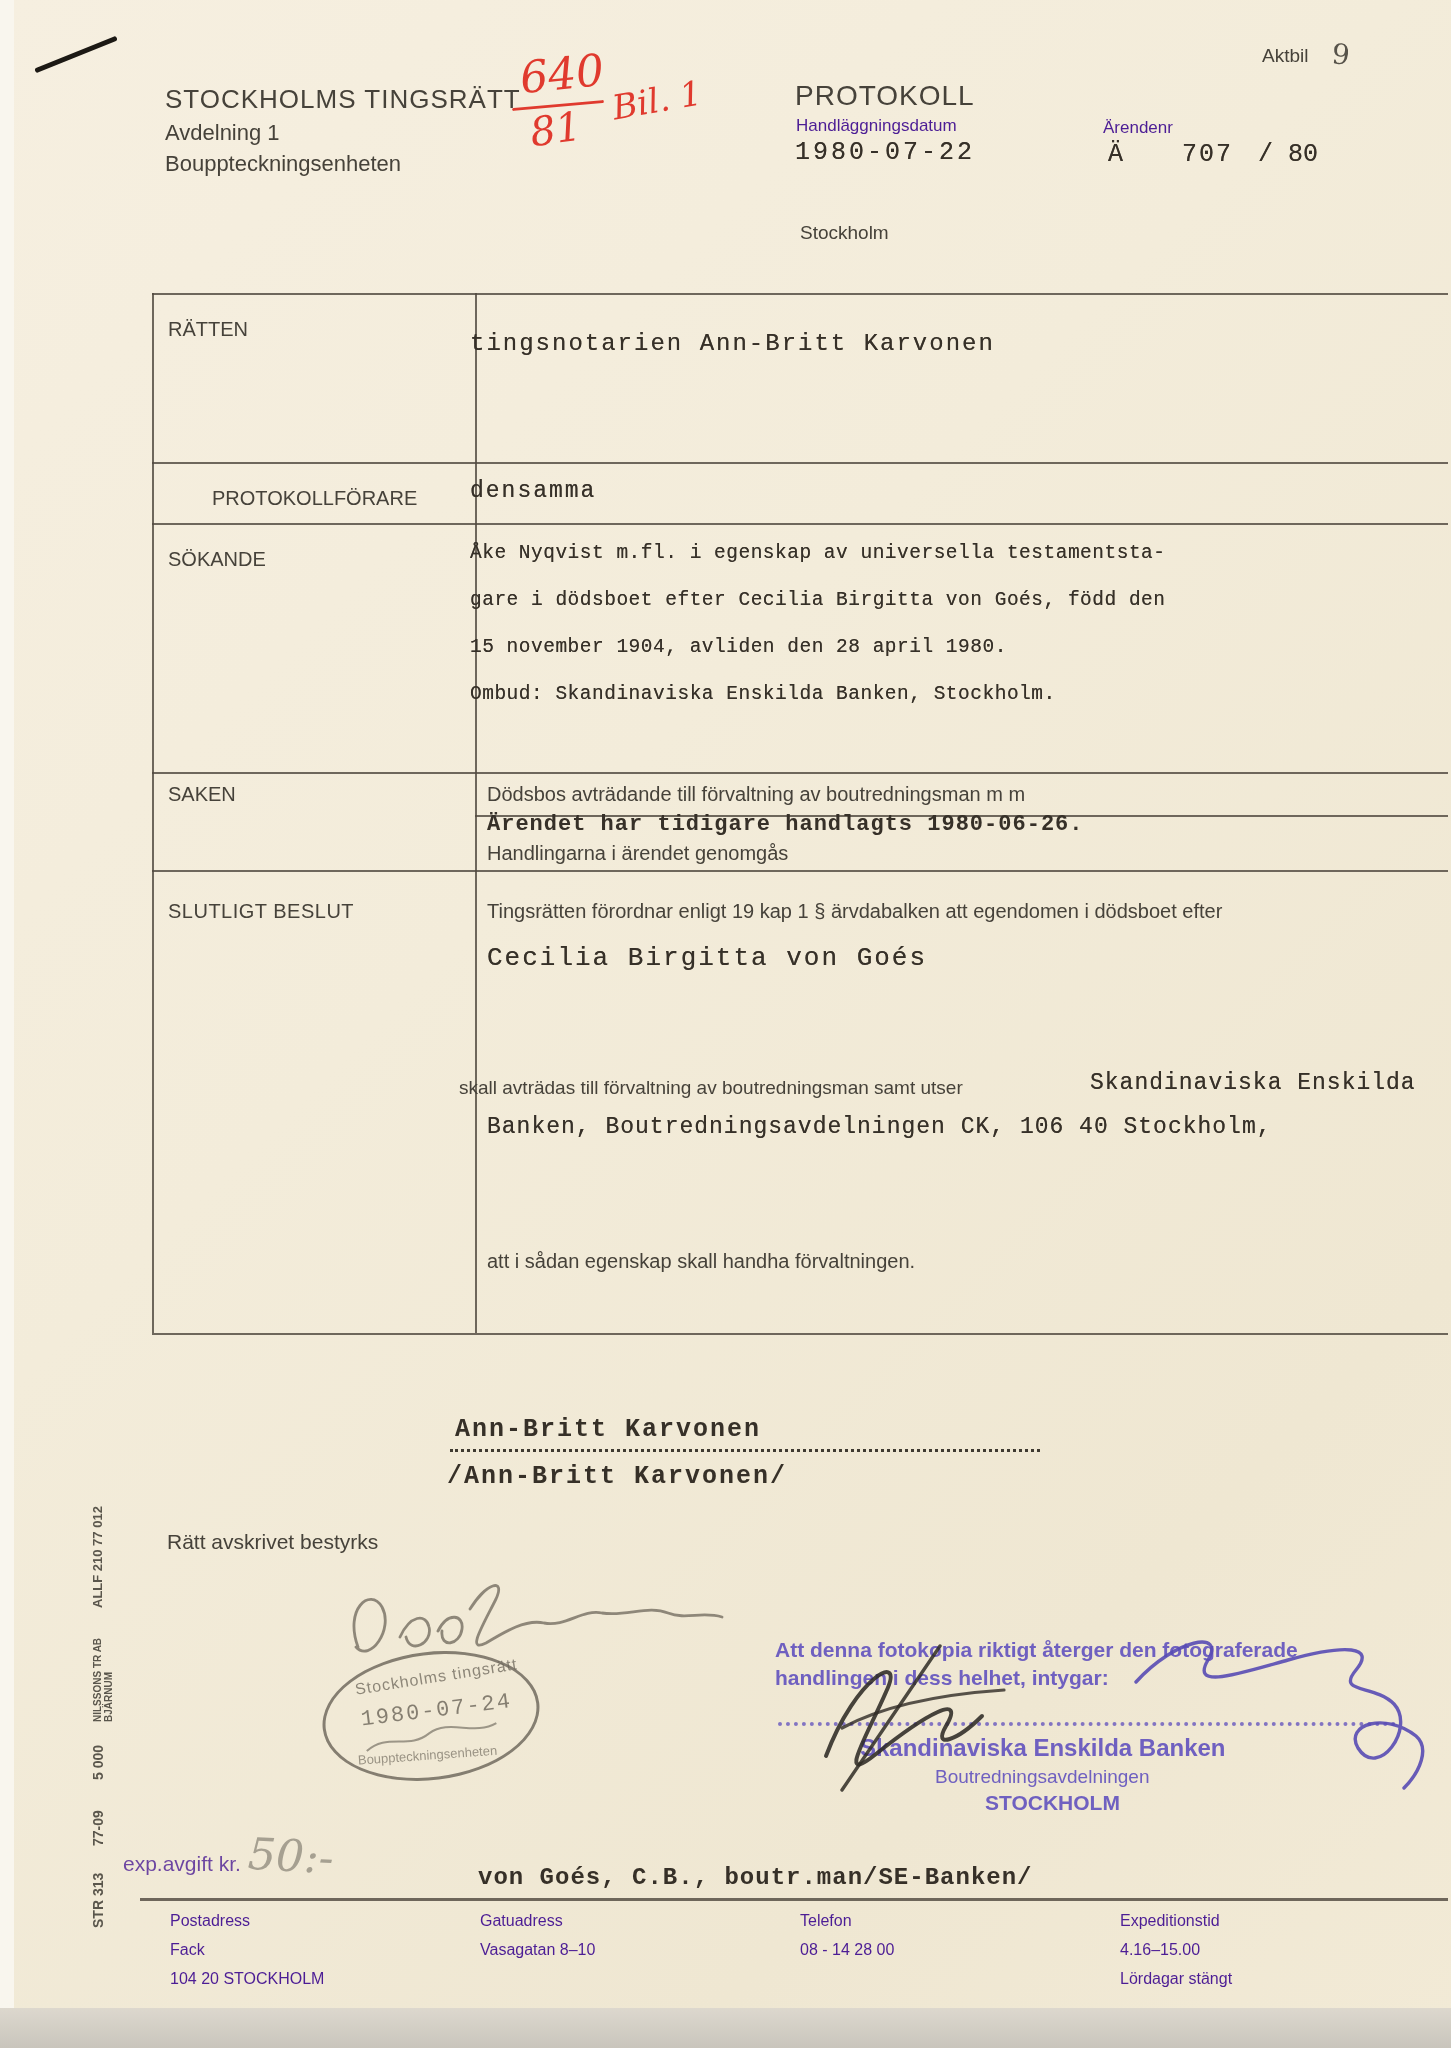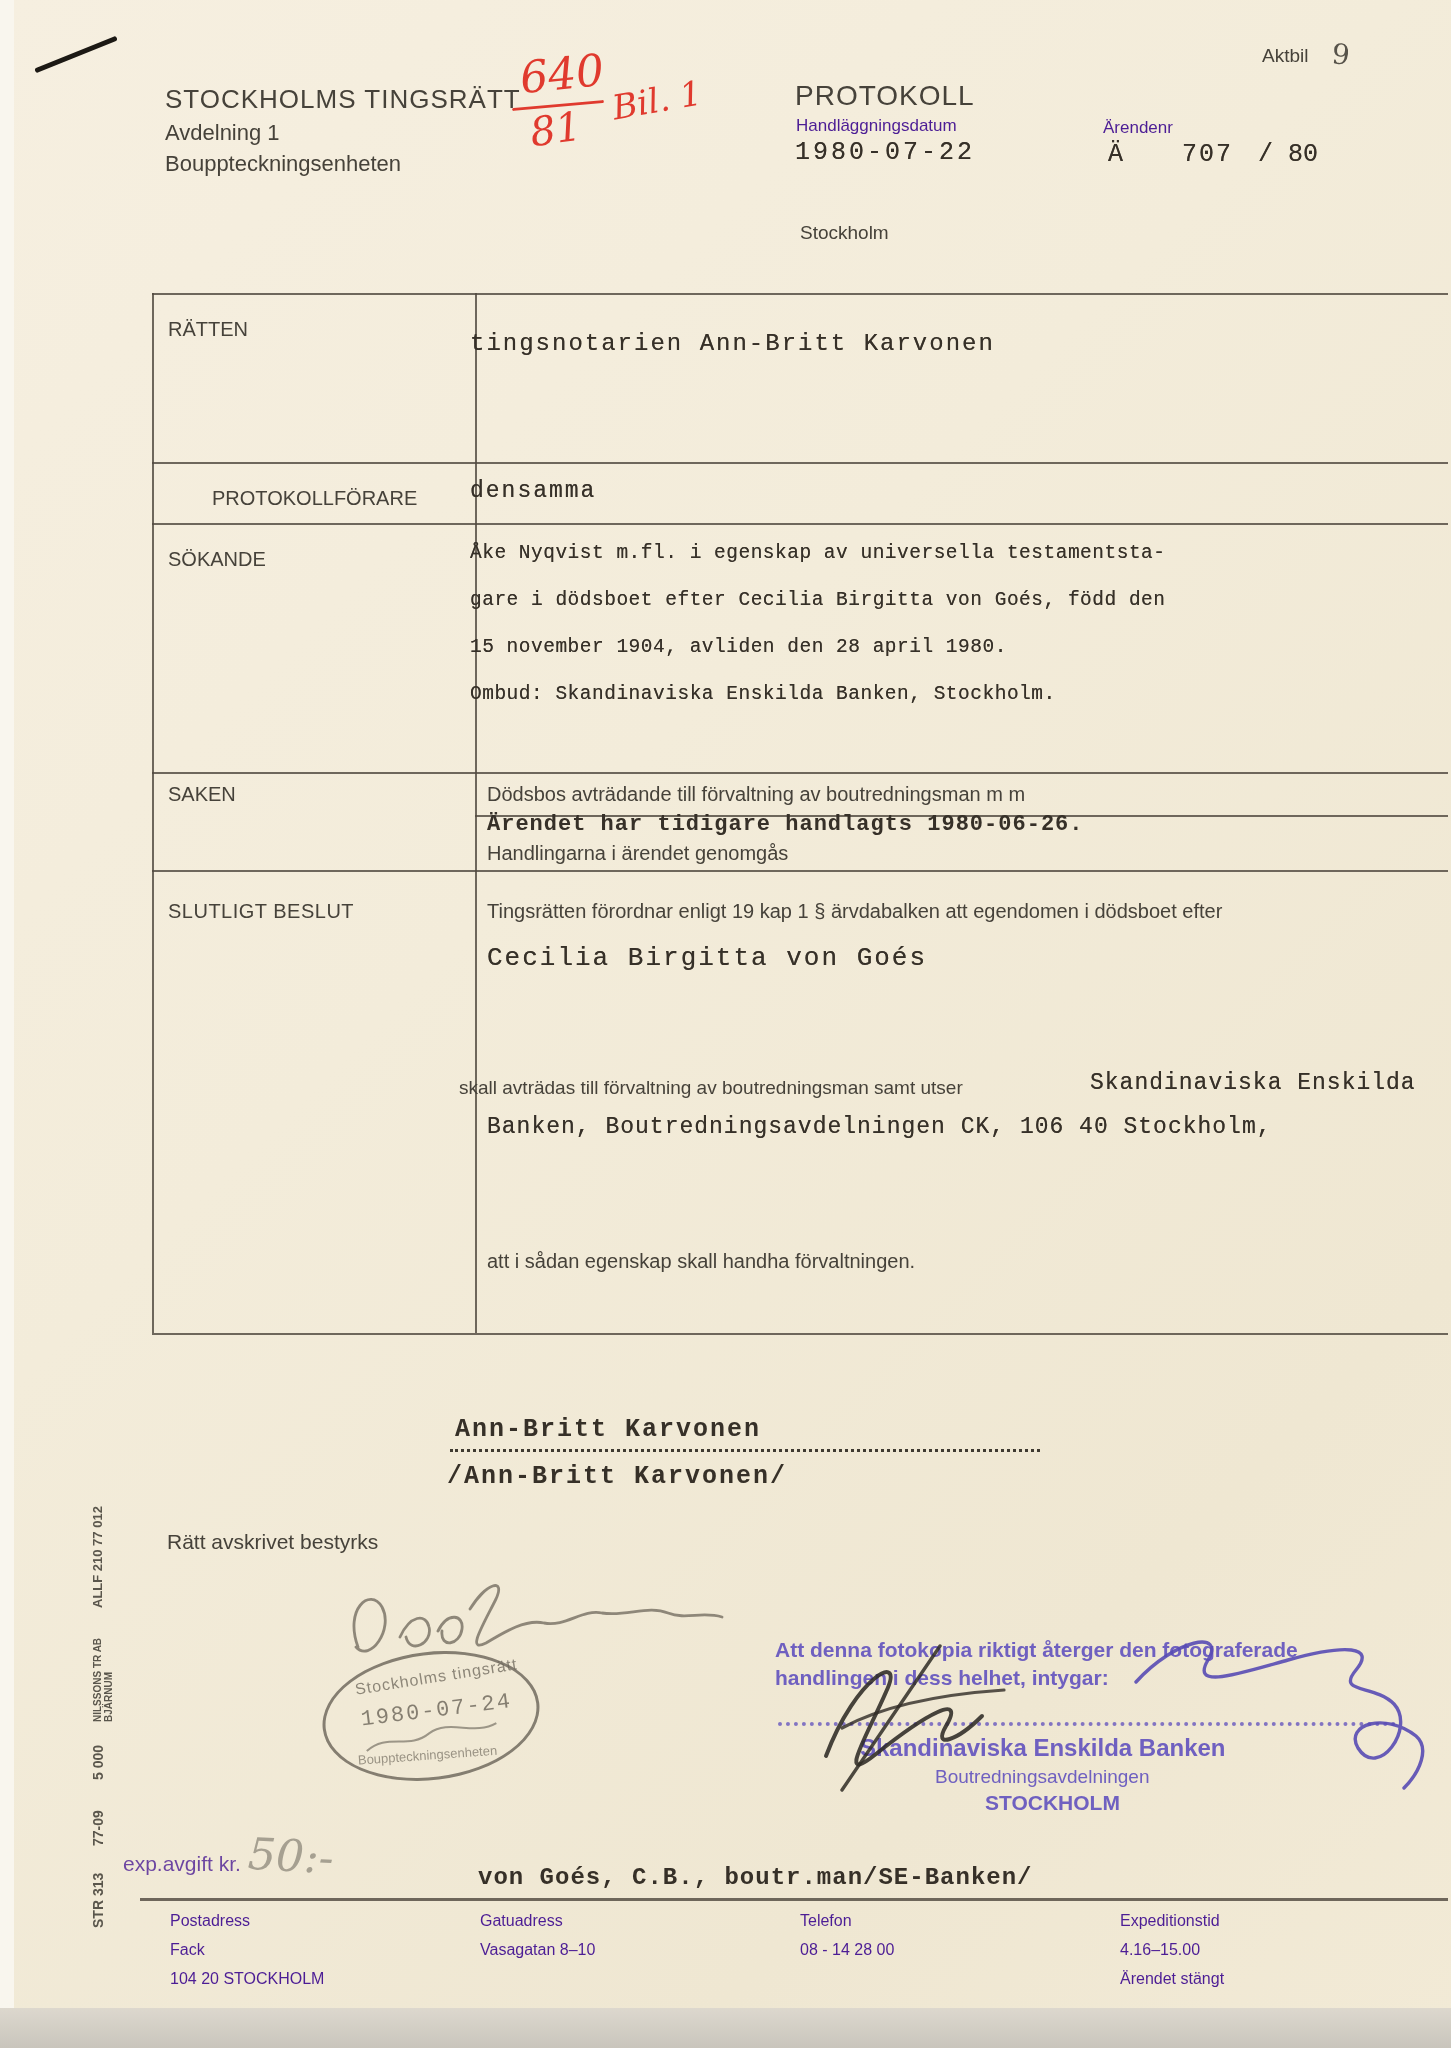--- a/index.html
+++ b/index.html
@@ -142,20 +142,20 @@
   <div class="abs printed-light" style="left:170px;top:1970px;font-size:16px;">104 20 STOCKHOLM</div>
 
   <div class="abs printed-light" style="left:480px;top:1912px;font-size:16px;text-align:center;">Gatuadress</div>
   <div class="abs printed-light" style="left:480px;top:1941px;font-size:16px;">Vasagatan 8–10</div>
 
   <div class="abs printed-light" style="left:800px;top:1912px;font-size:16px;">Telefon</div>
   <div class="abs printed-light" style="left:800px;top:1941px;font-size:16px;">08 - 14 28 00</div>
 
   <div class="abs printed-light" style="left:1120px;top:1912px;font-size:16px;">Expeditionstid</div>
   <div class="abs printed-light" style="left:1120px;top:1941px;font-size:16px;">4.16–15.00</div>
-  <div class="abs printed-light" style="left:1120px;top:1970px;font-size:16px;">Ärendet stängt</div>
+  <div class="abs printed-light" style="left:1120px;top:1970px;font-size:16px;">Lördagar stängt</div>
 
   <div class="abs vtext" style="left:90px;top:1498px;height:110px;font-size:13px;">ALLF 210 77 012</div>
   <div class="abs vtext" style="left:92px;top:1606px;height:116px;font-size:10px;">NILSSONS TR AB BJÄRNUM</div>
   <div class="abs vtext" style="left:90px;top:1728px;height:52px;font-size:14px;">5 000</div>
   <div class="abs vtext" style="left:90px;top:1790px;height:56px;font-size:14px;">77-09</div>
   <div class="abs vtext" style="left:90px;top:1856px;height:72px;font-size:14px;">STR 313</div>
 </div>
 
 </body></html>

